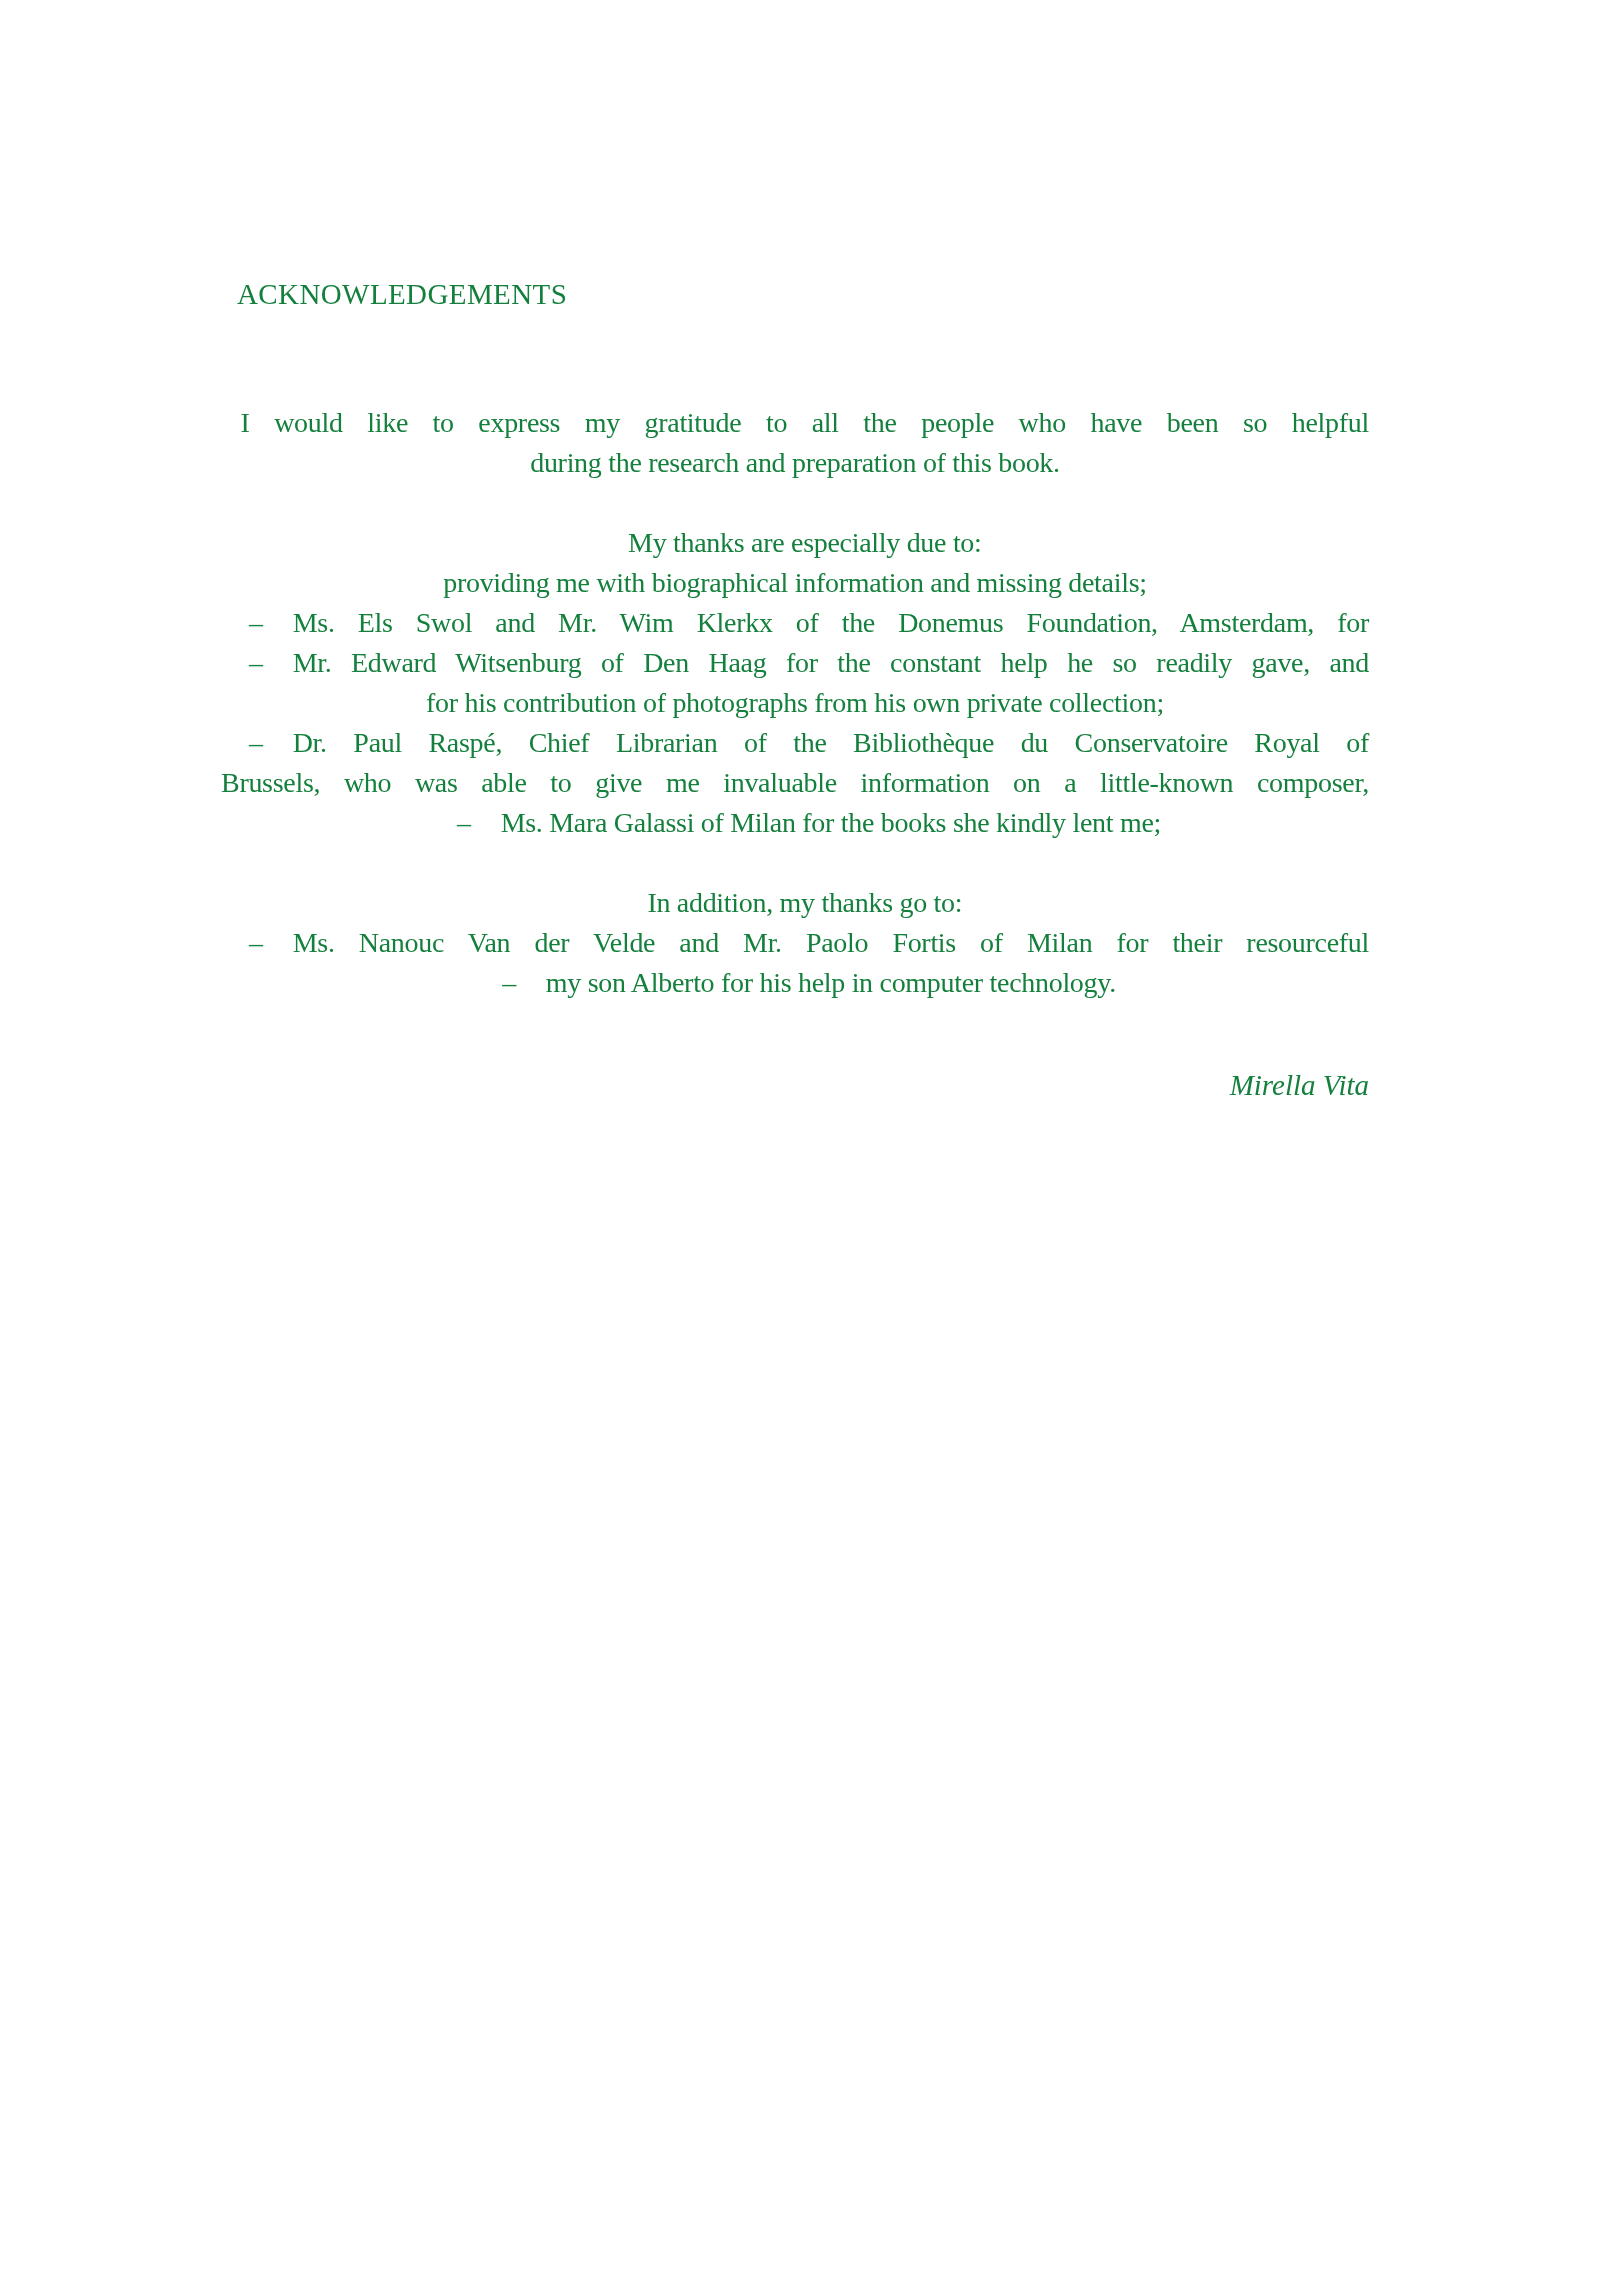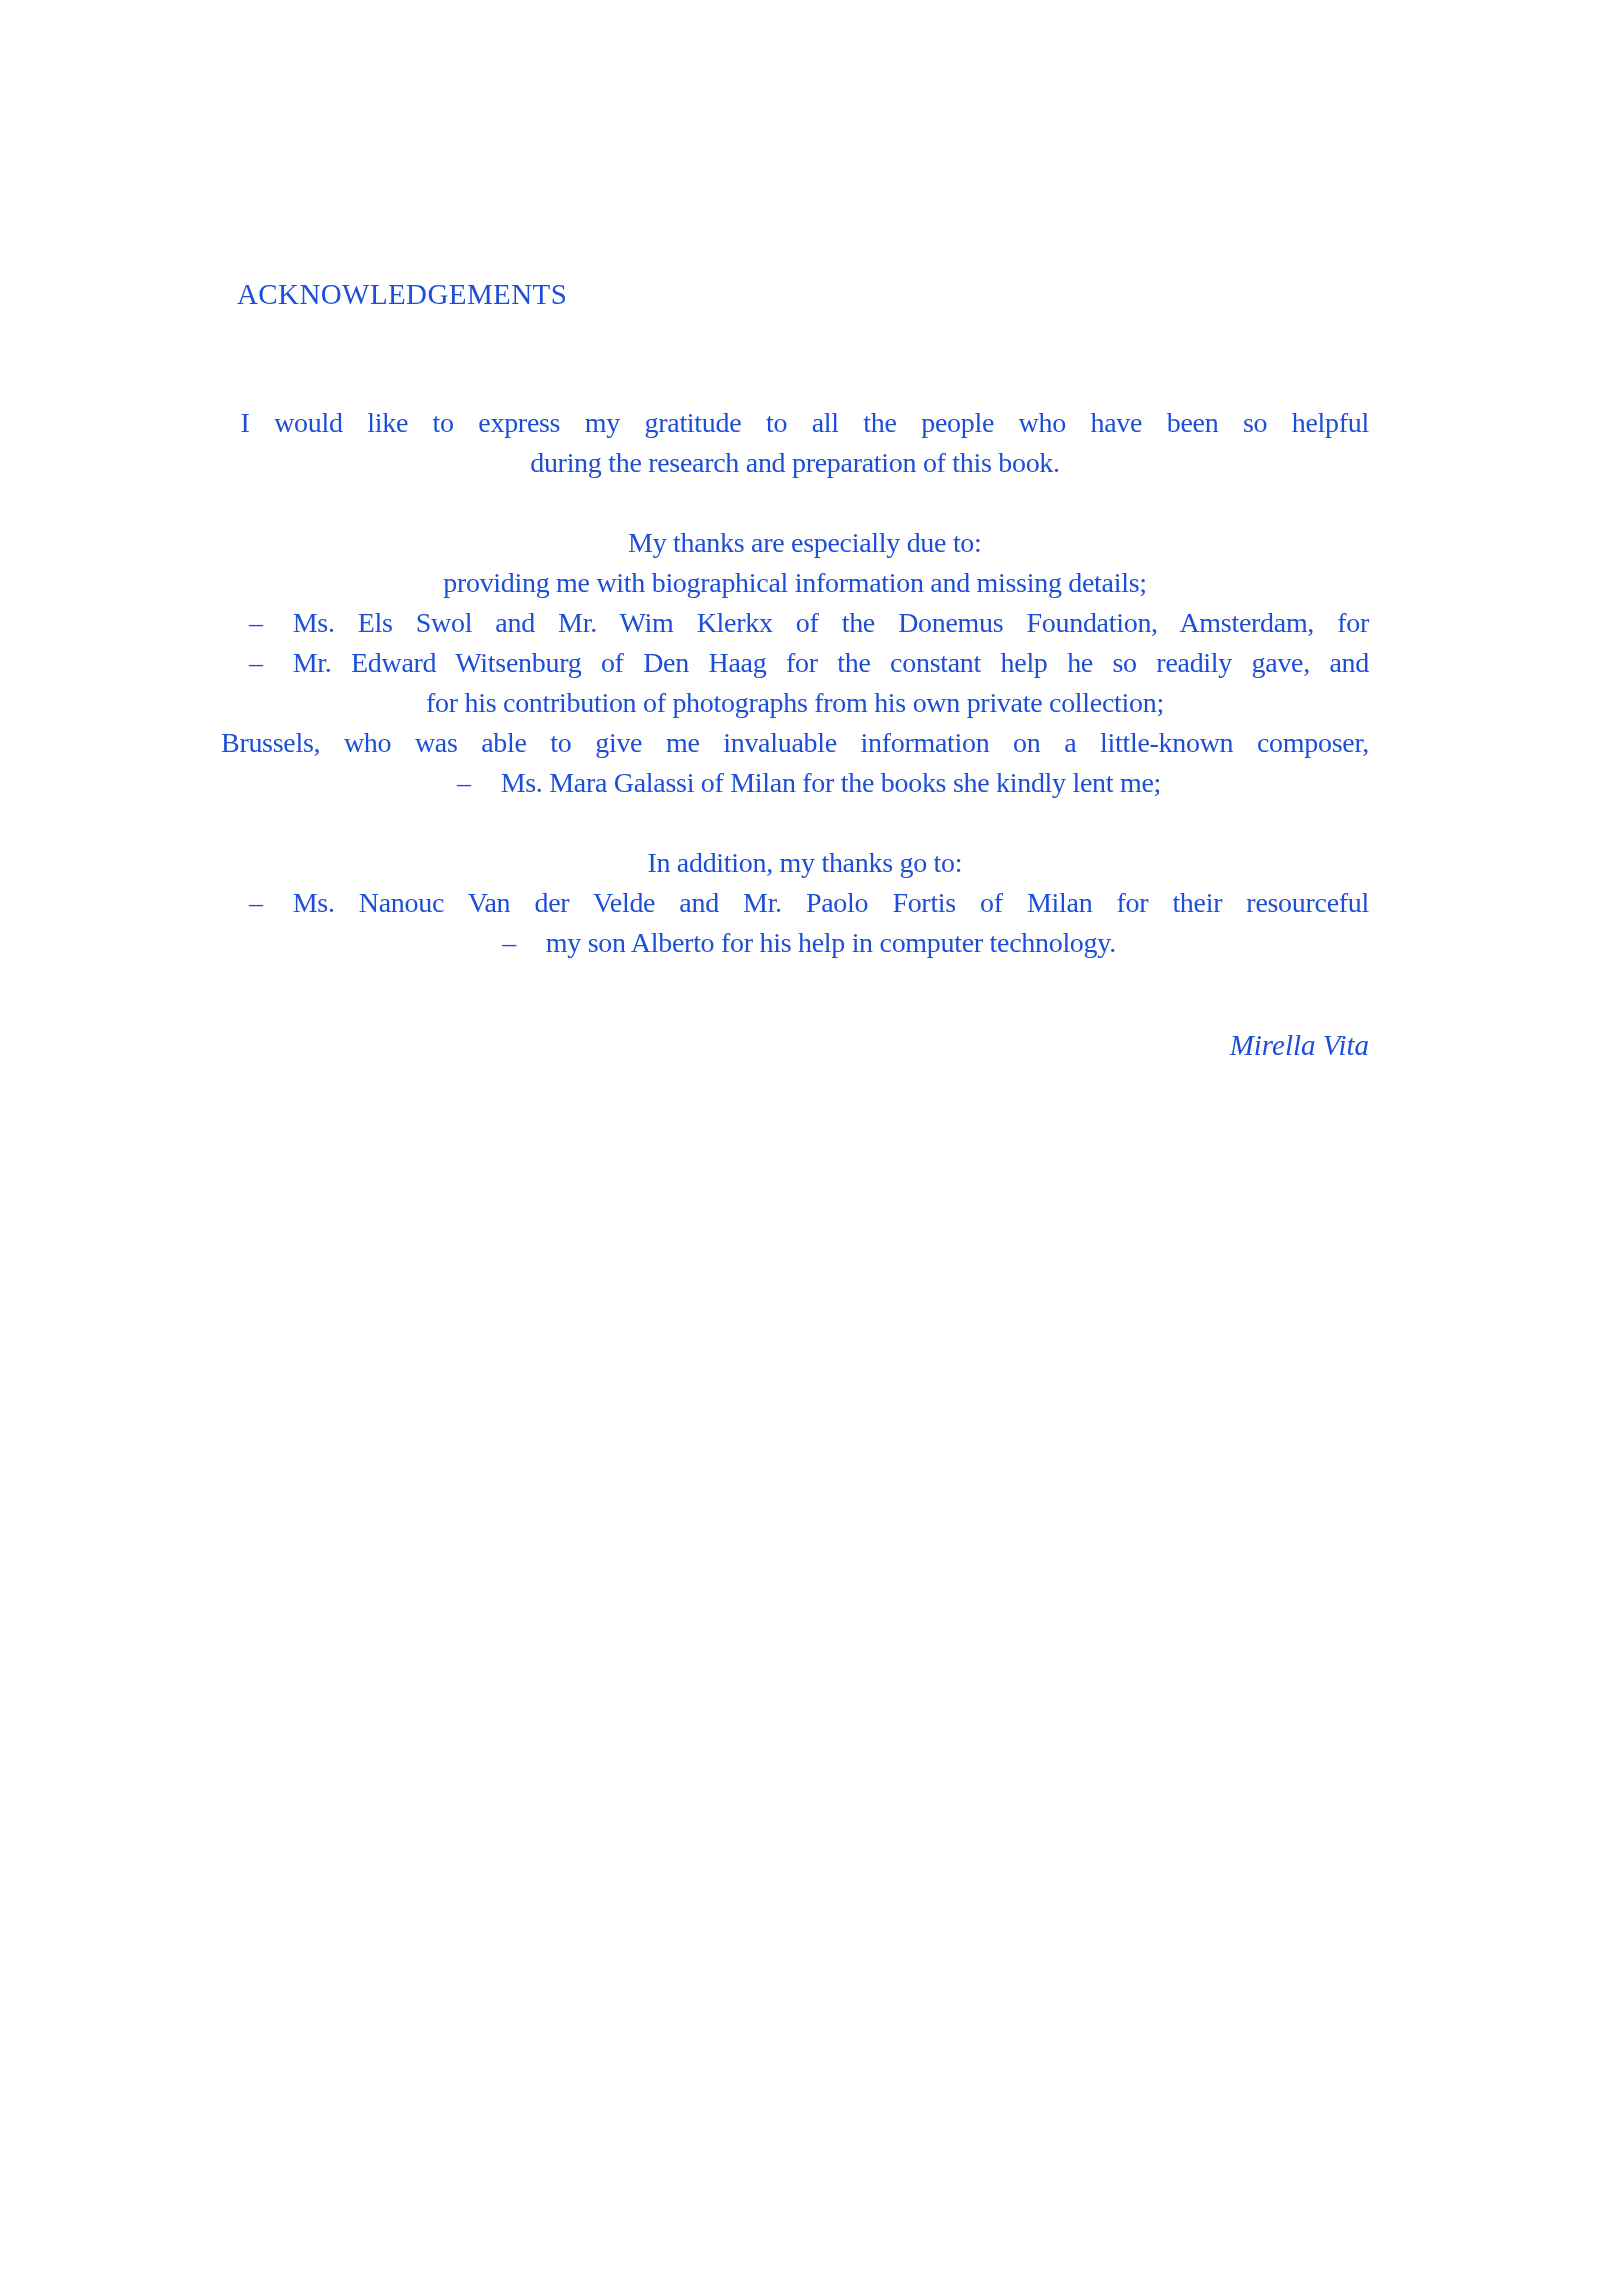--- a/index.html
+++ b/index.html
@@ -7,21 +7,21 @@
     padding: 0;
     background: #ffffff;
   }
   .page {
     position: relative;
     width: 1617px;
     height: 2281px;
     background: #ffffff;
     overflow: hidden;
     font-family: "Liberation Serif", "DejaVu Serif", serif;
-    color: #1d4ed8;
+    color: #15803d;
   }
   .heading {
     position: absolute;
     left: 237px;
     top: 274px;
     width: 1148px;
     margin: 0;
     font-size: 29px;
     font-weight: normal;
     line-height: 40px;
@@ -82,20 +82,21 @@
           </div>
           <div>
             <div class="line">providing me with biographical information and missing details;</div>
             <div class="line just first-dash"><span>–</span><span class="dash-gap"></span>Ms. Els Swol and Mr. Wim Klerkx of the Donemus Foundation, Amsterdam, for</div>
           </div>
           <div>
             <div class="line just first-dash"><span>–</span><span class="dash-gap"></span>Mr. Edward Witsenburg of Den Haag for the constant help he so readily gave, and</div>
             <div class="line">for his contribution of photographs from his own private collection;</div>
           </div>
           <div>
+            <div class="line just first-dash"><span>–</span><span class="dash-gap"></span>Dr. Paul Raspé, Chief Librarian of the Bibliothèque du Conservatoire Royal of</div>
             <div class="line just">Brussels, who was able to give me invaluable information on a little-known composer,</div>
           </div>
           <div>
             <div class="line first-dash"><span>–</span><span class="dash-gap"></span>Ms. Mara Galassi of Milan for the books she kindly lent me;</div>
           </div>
         </div>
         <div class="section">
           <div>
             <div class="line first-plain">In addition, my thanks go to:</div>
           </div>

